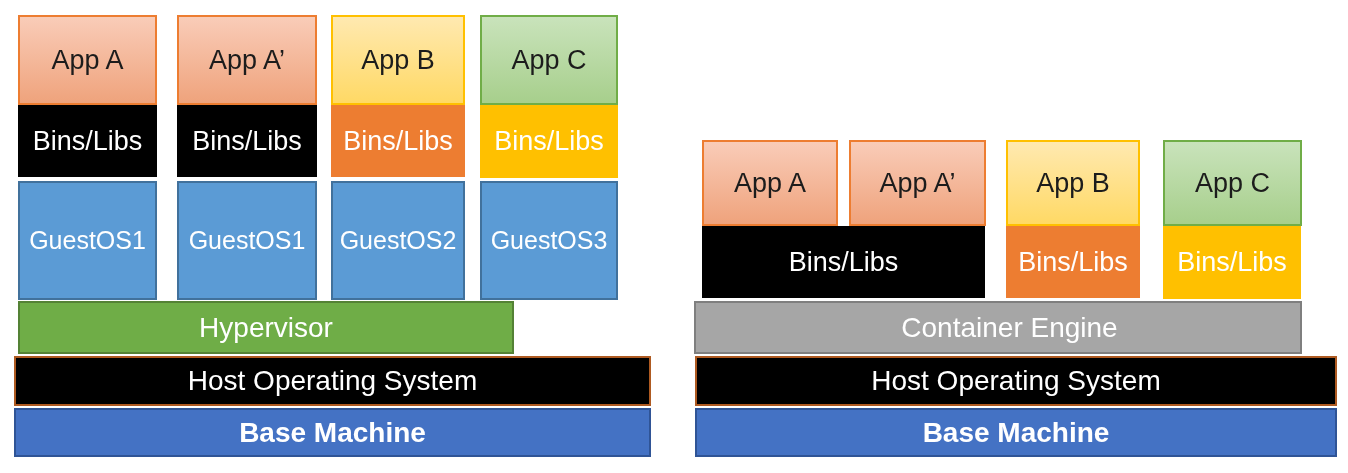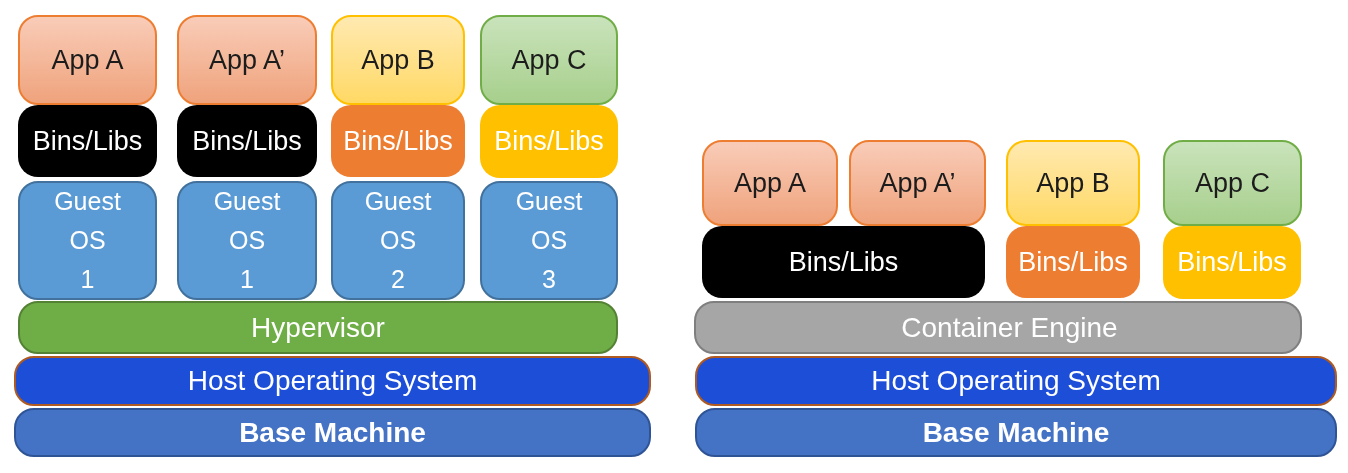--- a/index.html
+++ b/index.html
@@ -12,45 +12,43 @@
   }
   .box{
     position:absolute;
     box-sizing:border-box;
     display:flex;
     align-items:center;
     justify-content:center;
     font-size:27px;
     line-height:1.2;
     white-space:nowrap;
-    border-radius:20px;
   }
   
   .app{color:#1c1c1c;border:2px solid;}
   .app-a{background:linear-gradient(180deg,#f9ccb8 0%,#efa37c 100%);border-color:#ED7D31;}
   .app-b{background:linear-gradient(180deg,#ffe9b0 0%,#ffd965 100%);border-color:#FFC000;}
   .app-c{background:linear-gradient(180deg,#c9e3bb 0%,#a7cf8c 100%);border-color:#70AD47;text-align:right;}
   
   .bins{color:#ffffff;}
   .bins-black{background:#000000;}
   .bins-orange{background:#ED7D31;}
   .bins-yellow{background:#FFC000;}
   
   .guest{
     background:#5B9BD5;
     border:2px solid #41719C;
     color:#ffffff;
-    flex-direction:column;
     font-size:25px;
     line-height:1.55;
   }
   
   .bar{color:#ffffff;font-size:28px;}
   .bar-hypervisor{background:#6FAD47;border:2px solid #548235;}
-  .bar-hostos{background:#1d4ed8;border:2px solid #AE5A21;}
+  .bar-hostos{background:#000000;border:2px solid #AE5A21;}
   .bar-base{background:#4472C4;border:2px solid #2F5496;font-weight:bold;}
   .bar-engine{background:#A6A6A6;border:2px solid #7F7F7F;}
 </style>
 </head>
 <body>
 
 <div class="canvas">
 
   <div>
 
@@ -79,21 +77,21 @@
     </div>
 
     <div class="box app app-c" style="left:480px;top:15px;width:138px;height:90px;">App C</div>
     <div class="box bins bins-yellow" style="left:480px;top:105px;width:138px;height:73px;">Bins/Libs</div>
     <div class="box guest" style="left:480px;top:181px;width:138px;height:119px;">
       <span>Guest</span>
       <span>OS</span>
       <span>3</span>
     </div>
 
-    <div class="box bar bar-hypervisor" style="left:18px;top:301px;width:600px;height:53px;">Hypervisor</div>
+    <div class="box bar bar-hypervisor" style="left:18px;top:301px;width:496px;height:53px;">Hypervisor</div>
     <div class="box bar bar-hostos" style="left:14px;top:356px;width:637px;height:50px;">Host Operating System</div>
     <div class="box bar bar-base" style="left:14px;top:408px;width:637px;height:49px;">Base Machine</div>
   </div>
 
   <div>
 
     <div class="box app app-a" style="left:702px;top:140px;width:136px;height:86px;">App A</div>
     <div class="box app app-a" style="left:849px;top:140px;width:137px;height:86px;">App A’</div>
     <div class="box app app-b" style="left:1006px;top:140px;width:134px;height:86px;">App B</div>
     <div class="box app app-c" style="left:1163px;top:140px;width:139px;height:86px;">App C</div>

